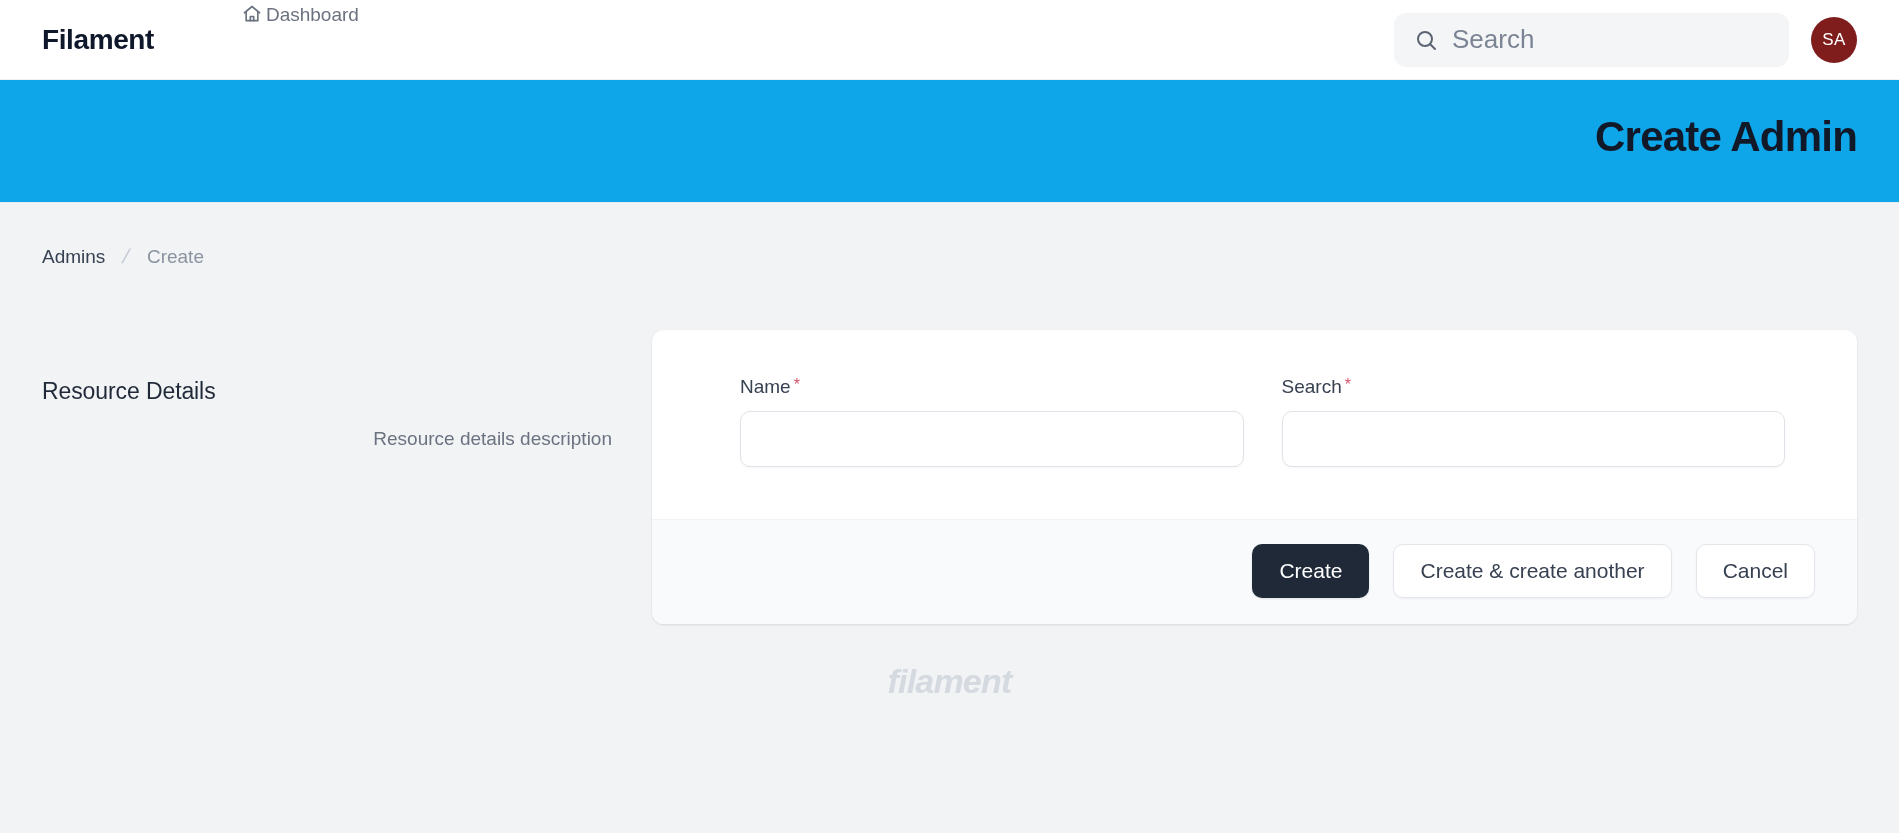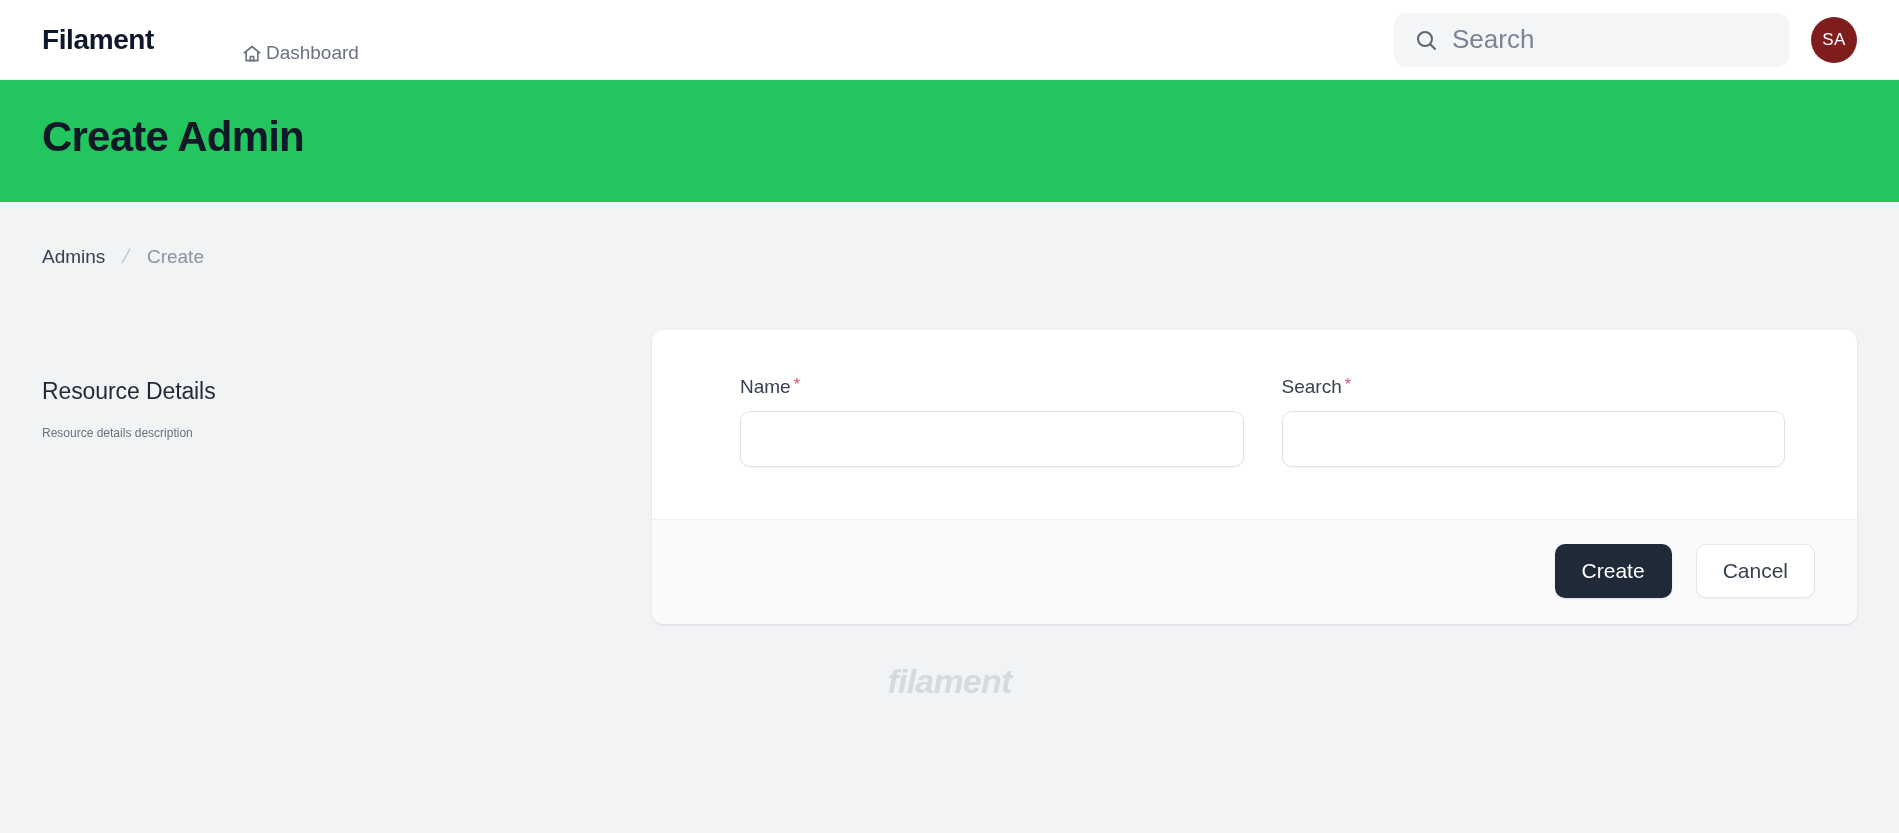--- a/index.html
+++ b/index.html
@@ -34,23 +34,23 @@
     white-space: nowrap;
   }
   .nav {
     display: flex;
     align-items: stretch;
     height: 80px;
   }
   .nav-item {
     position: relative;
     display: flex;
-    align-items: flex-end;
+    align-items: flex-start;
     gap: 4px;
-    padding: 16px 28px;
+    padding: 4px 28px;
     font-size: 19px;
     color: #6b7280;
     cursor: pointer;
     white-space: nowrap;
   }
   .nav-item.active { color: #6b7280; }
   .nav-item.active::after {
     content: "";
     position: absolute;
     left: 28px;
@@ -95,23 +95,24 @@
     font-weight: 500;
     display: flex;
     align-items: center;
     justify-content: center;
     letter-spacing: 0.4px;
     cursor: pointer;
   }
 
   
   .page-header {
-    background: #22c55e;
+    background: #0ea5e9;
     padding: 34px 42px 42px 42px;
     border-bottom: 1px solid #e9ecef;
+    text-align: right;
   }
   .page-title {
     font-size: 42px;
     font-weight: 700;
     letter-spacing: -0.8px;
     color: #111827;
     line-height: 1.1;
   }
 
   
@@ -141,23 +142,24 @@
   }
   .section-title {
     font-size: 23px;
     color: #1f2937;
     font-weight: 400;
     margin-bottom: 20px;
     letter-spacing: -0.1px;
     margin-top: 48px;
   }
   .section-desc {
-    font-size: 12px;
+    font-size: 19px;
     color: #6b7280;
     line-height: 1.45;
+    text-align: right;
   }
 
   .card {
     flex: 1;
     background: #ffffff;
     border-radius: 12px;
     box-shadow: 0 1px 3px rgba(16,24,40,0.07), 0 1px 2px rgba(16,24,40,0.05);
     overflow: hidden;
     align-self: flex-start;
   }
@@ -313,20 +315,21 @@
           <span>Search</span>
           <span class="required-mark">*</span>
         </div>
         <input class="text-input" type="text" value="" style="">
       </div>
 
     </div>
 
     <div class="card-footer">
       <button class="btn btn-primary">Create</button>
+      <button class="btn btn-secondary">Create &amp; create another</button>
       <button class="btn btn-secondary">Cancel</button>
     </div>
   </div>
 </div>
 
 <div class="footer">
   <div class="footer-logo">filament</div>
 </div>
 
 </body></html>

